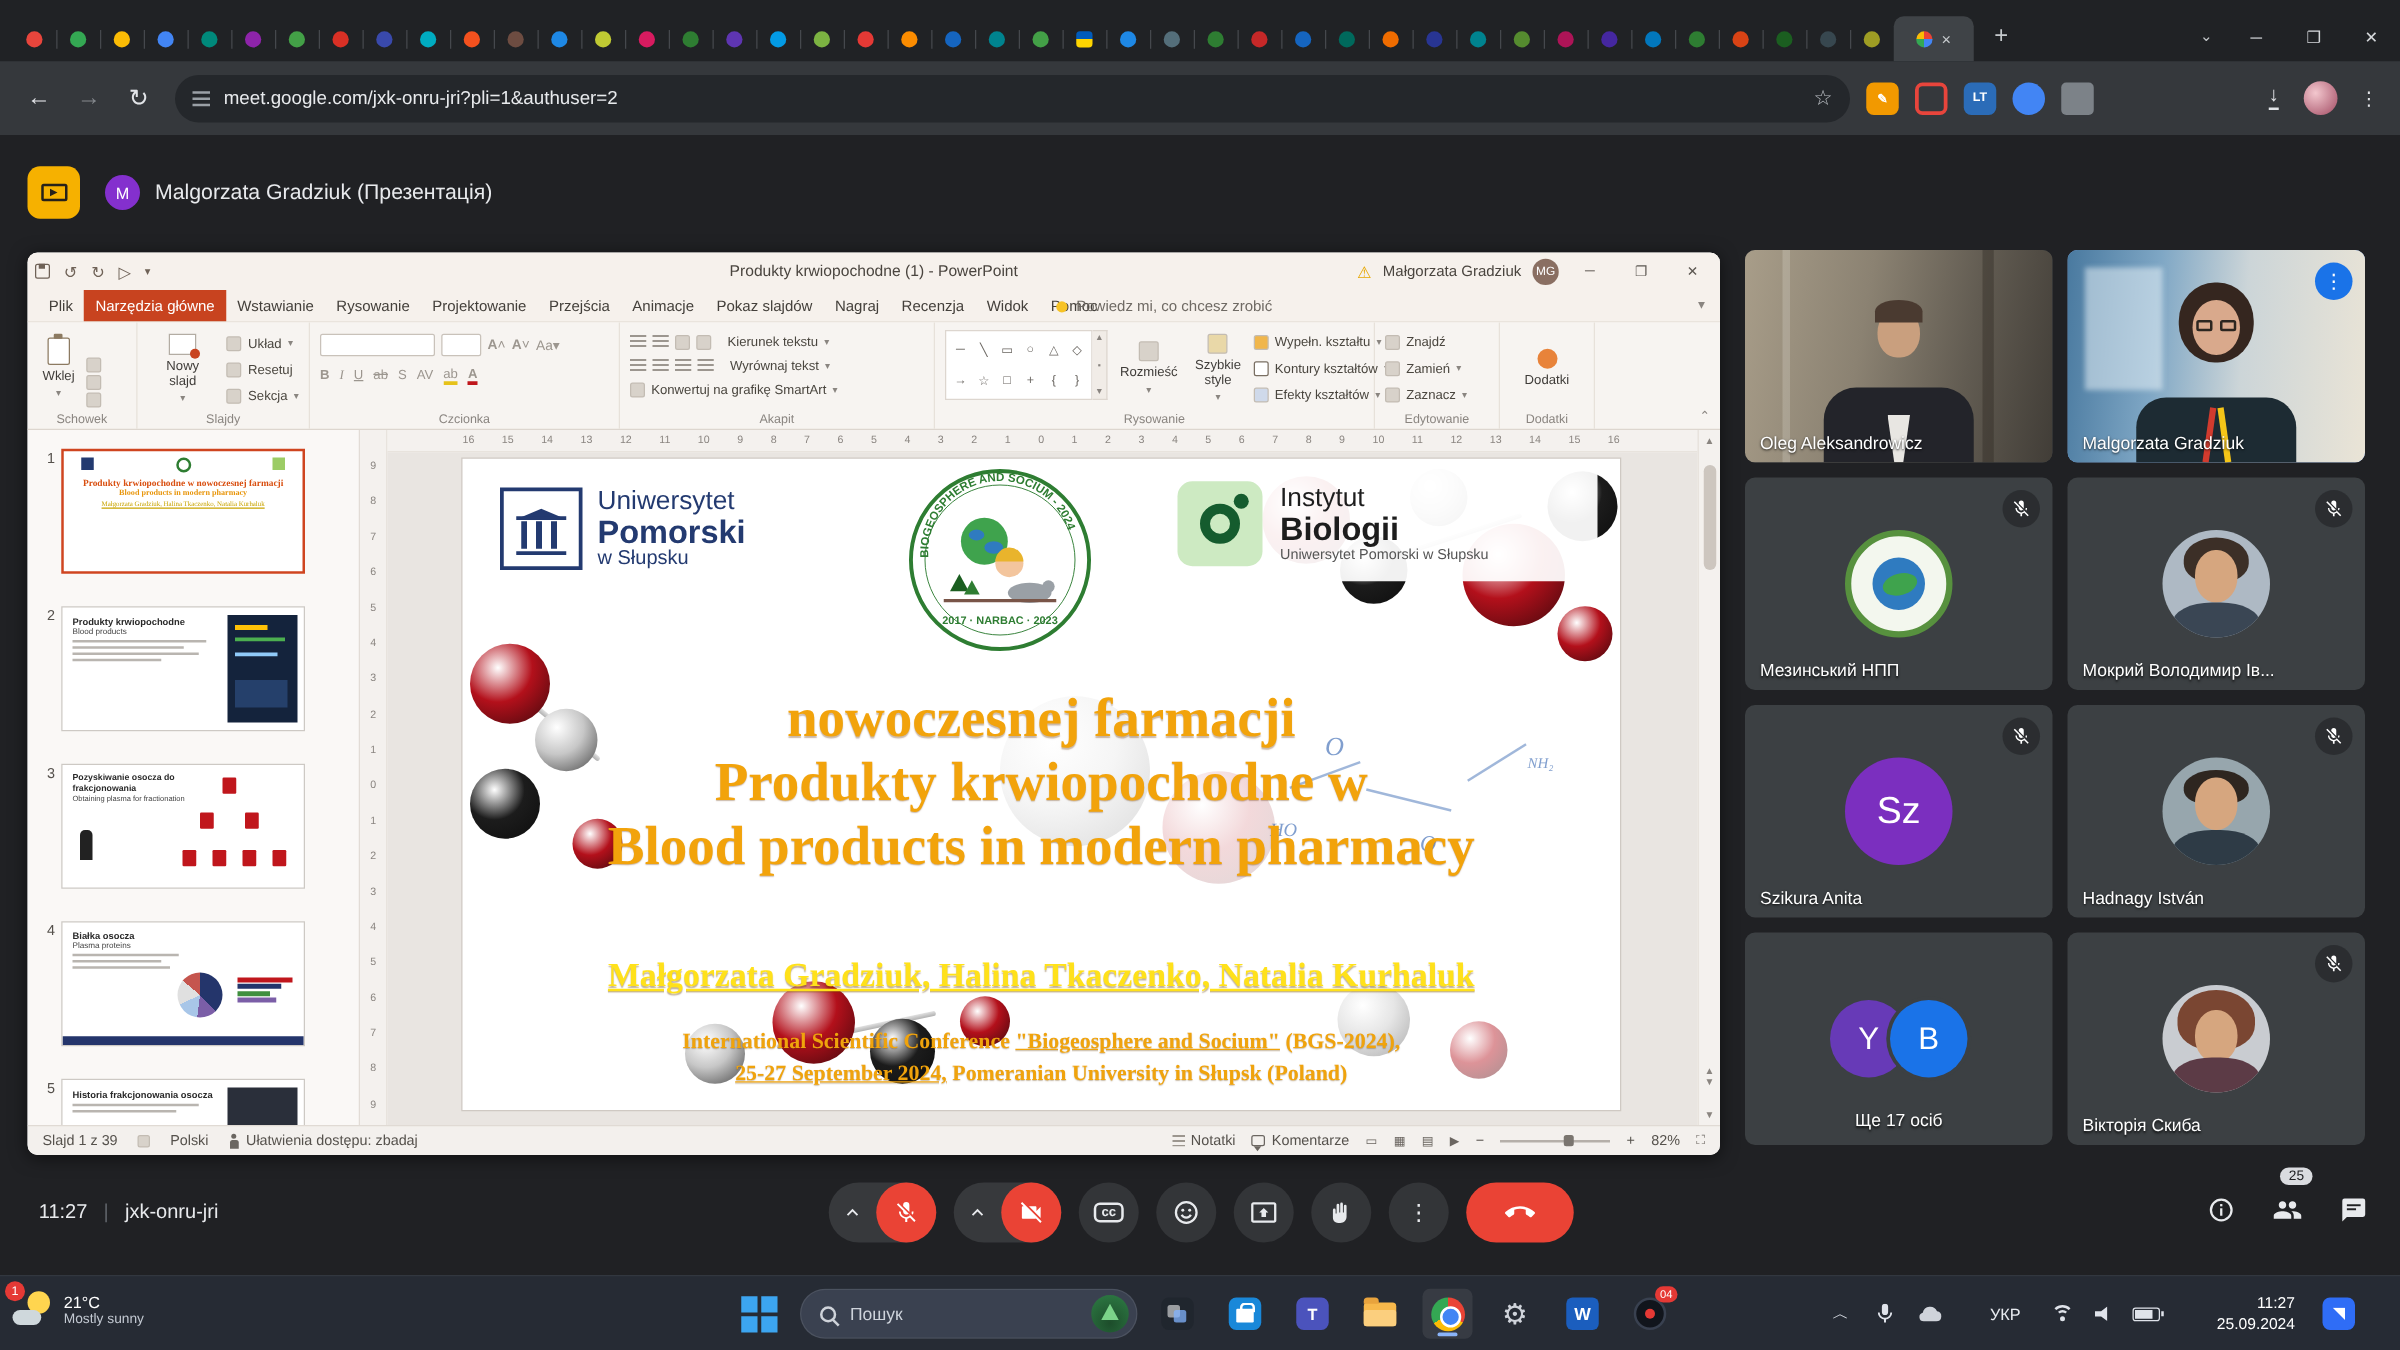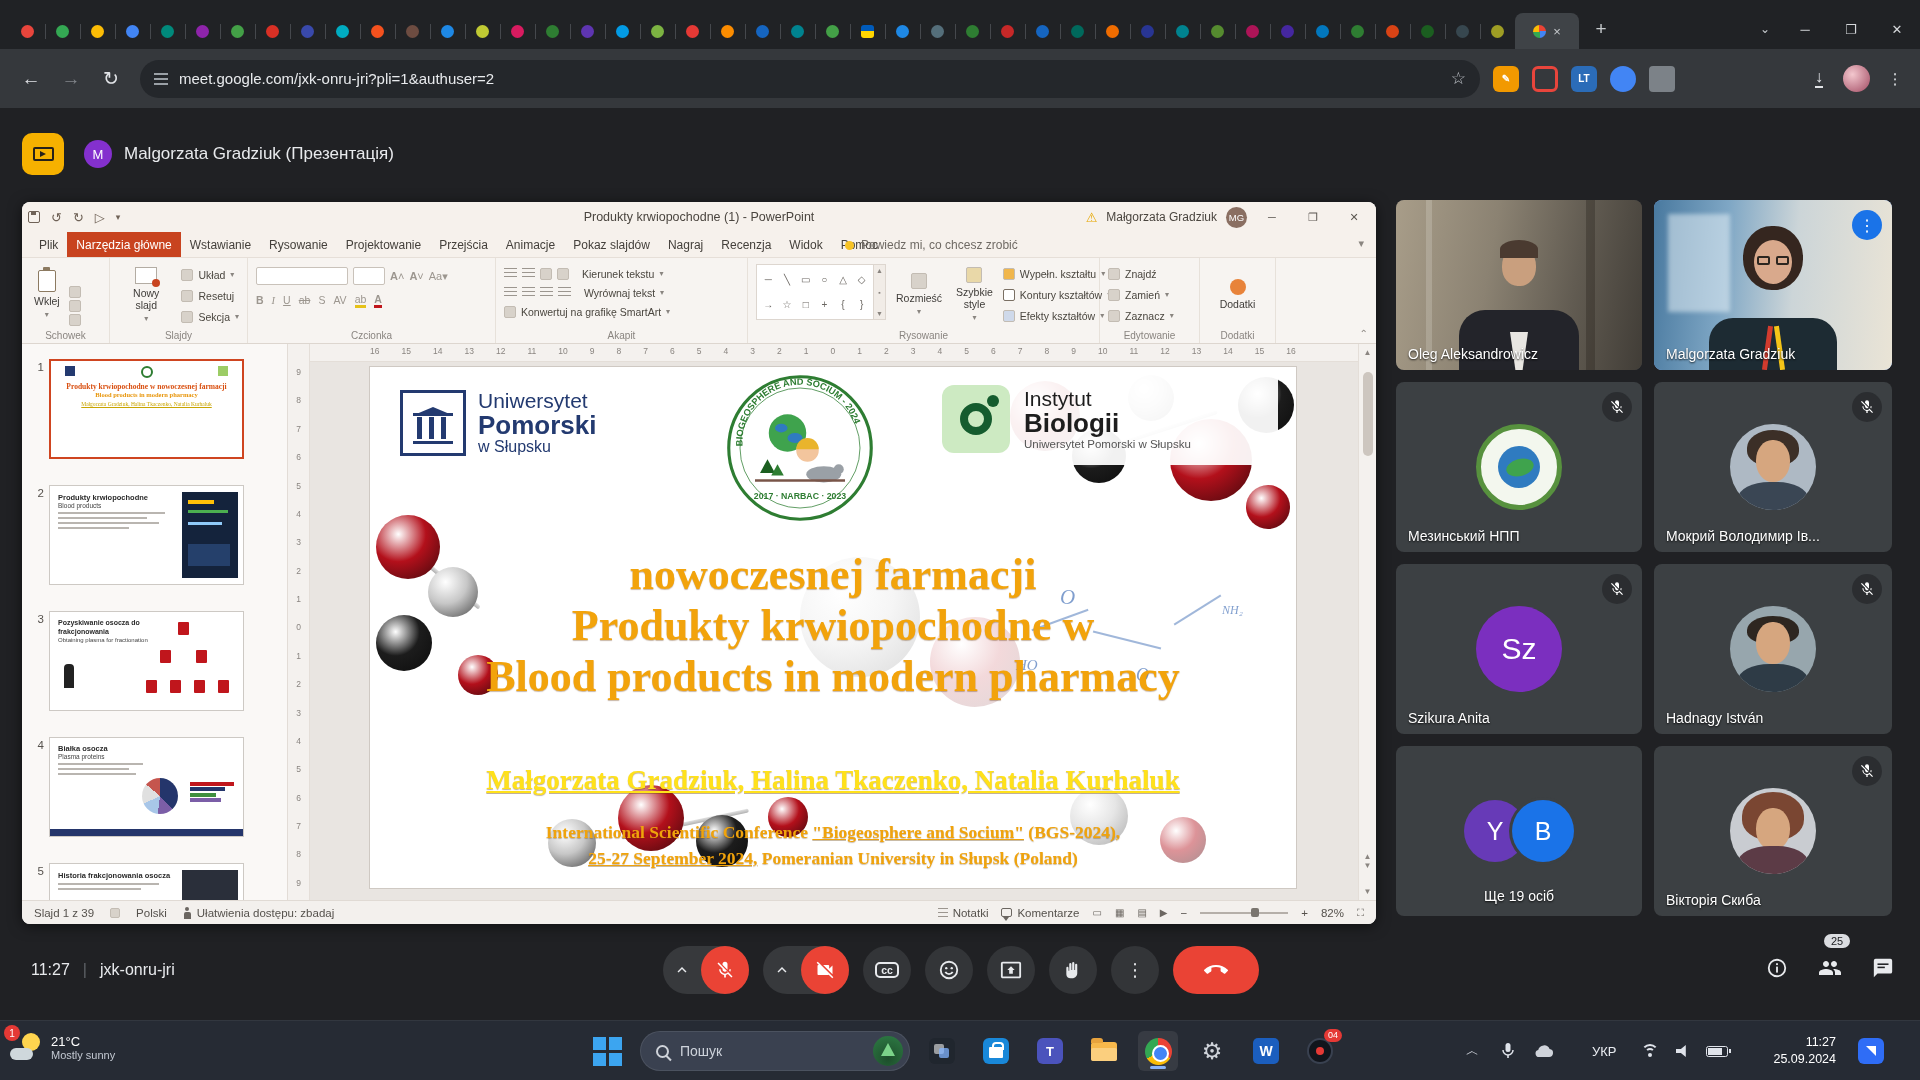--- a/index.html
+++ b/index.html
@@ -1005,21 +1005,21 @@
           </span>
         <span class="nm">Hadnagy István</span>
       </div>
       <div class="tile">
         <div class="ctr">
             <span class="gav">
           <span class="gc y">Y</span>
           <span class="gc b">B</span>
         </span>
           </div>
-        <span class="nm c">Ще 19 осіб</span>
+        <span class="nm c">Ще 17 осіб</span>
       </div>
       <div class="tile">
         <div class="ctr">
             <span class="pav pv3">
               <span class="hh"></span>
               <span class="ff"></span>
               <span class="bb"></span>
             </span>
           </div>
         <span class="muted">

